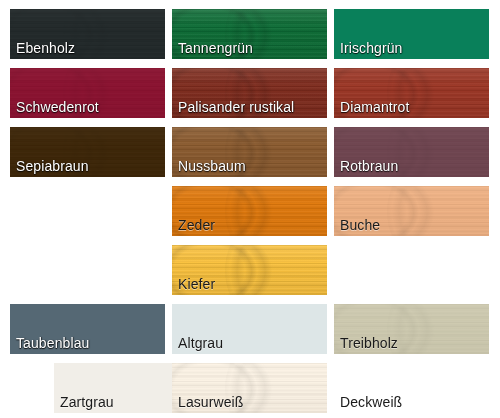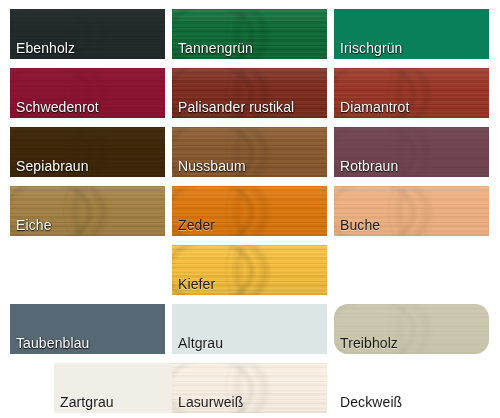--- a/index.html
+++ b/index.html
@@ -220,31 +220,20 @@
       <div class="swatch-fill" style="background: rgb(111, 69, 80);"></div>
       <div class="grain">
         <div class="grain-lines"></div>
         <div class="grain-fine"></div>
         <div class="grain-knot"></div>
         <div class="grain-knot2"></div>
         <div class="grain-sheen"></div>
       </div>
       <div class="swatch-label label-light">Rotbraun</div>
     </div>
-    <div class="swatch tex-med" style="left: 10px; top: 186px; width: 155px; height: 50px;">
-      <div class="swatch-fill" style="background: rgb(165, 130, 67);"></div>
-      <div class="grain">
-        <div class="grain-lines"></div>
-        <div class="grain-fine"></div>
-        <div class="grain-knot"></div>
-        <div class="grain-knot2"></div>
-        <div class="grain-sheen"></div>
-      </div>
-      <div class="swatch-label label-light">Eiche</div>
-    </div>
     <div class="swatch tex-med" style="left: 172px; top: 186px; width: 155px; height: 50px;">
       <div class="swatch-fill" style="background: rgb(224, 120, 11);"></div>
       <div class="grain">
         <div class="grain-lines"></div>
         <div class="grain-fine"></div>
         <div class="grain-knot"></div>
         <div class="grain-knot2"></div>
         <div class="grain-sheen"></div>
       </div>
       <div class="swatch-label label-dark">Zeder</div>
@@ -272,21 +261,21 @@
       <div class="swatch-label label-dark">Kiefer</div>
     </div>
     <div class="swatch tex-none" style="left: 10px; top: 304px; width: 155px; height: 50px;">
       <div class="swatch-fill" style="background: rgb(85, 104, 116);"></div>
       <div class="swatch-label label-light">Taubenblau</div>
     </div>
     <div class="swatch tex-none" style="left: 172px; top: 304px; width: 155px; height: 50px;">
       <div class="swatch-fill" style="background: rgb(221, 230, 231);"></div>
       <div class="swatch-label label-dark">Altgrau</div>
     </div>
-    <div class="swatch tex-faint" style="left: 334px; top: 304px; width: 155px; height: 50px; border-radius: 14px;">
+    <div class="swatch tex-faint" style="left: 334px; top: 304px; width: 155px; height: 50px;">
       <div class="swatch-fill" style="background: rgb(205, 201, 175);"></div>
       <div class="grain">
         <div class="grain-lines"></div>
         <div class="grain-fine"></div>
         <div class="grain-knot"></div>
         <div class="grain-knot2"></div>
         <div class="grain-sheen"></div>
       </div>
       <div class="swatch-label label-dark">Treibholz</div>
     </div>

